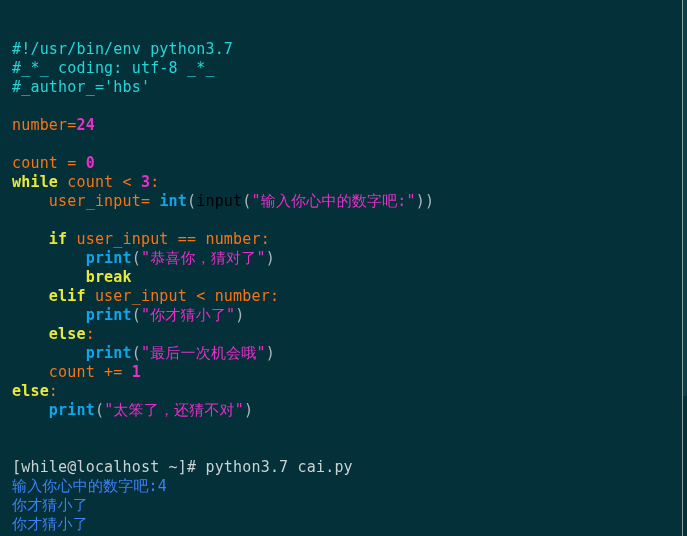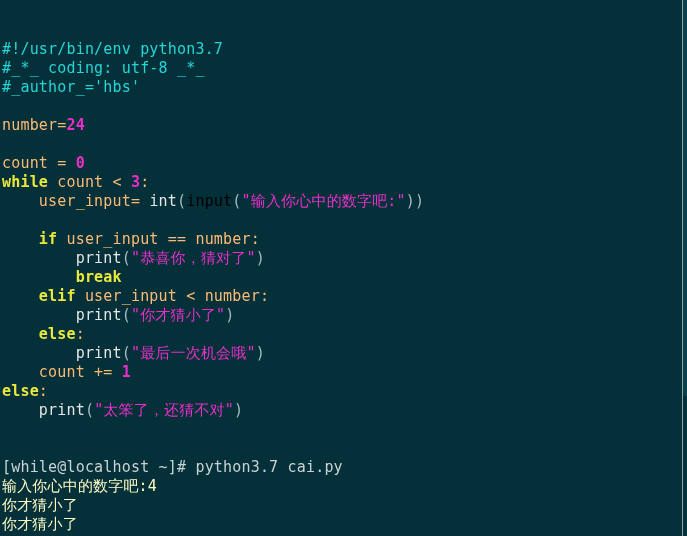--- a/index.html
+++ b/index.html
@@ -26,30 +26,31 @@
     height: 536px;
     padding: 2px 0 0 2px;
     box-sizing: border-box;
     overflow: hidden;
     white-space: pre;
   }
   .line {
     height: 19px;
     white-space: pre;
     letter-spacing: 0.18px;
+    margin-left: 10px;
   }
   
   .tok-comment  { color: #24d6d6; }
   .tok-keyword  { color: #e9e93c; font-weight: bold; text-align: right; }
-  .tok-builtin  { color: #e5e5e5; }
+  .tok-builtin  { color: #0ea5e9; font-weight: bold; }
   .tok-string   { color: #ea2fc9; }
   .tok-number   { color: #ea2fc9; font-weight: bold; }
-  .tok-plain    { color: #fdba74; }
+  .tok-plain    { color: #f97316; }
   .tok-punct    { color: #aab8bd; }
-  .tok-output   { color: #fef9c3; }
+  .tok-output   { color: #3b82f6; }
   .tok-prompt   { color: #c9d3d3; }
 
   
   #scrollbar-track {
     position: absolute;
     top: 0;
     right: 0;
     width: 5px;
     height: 536px;
     background: #04303a;

